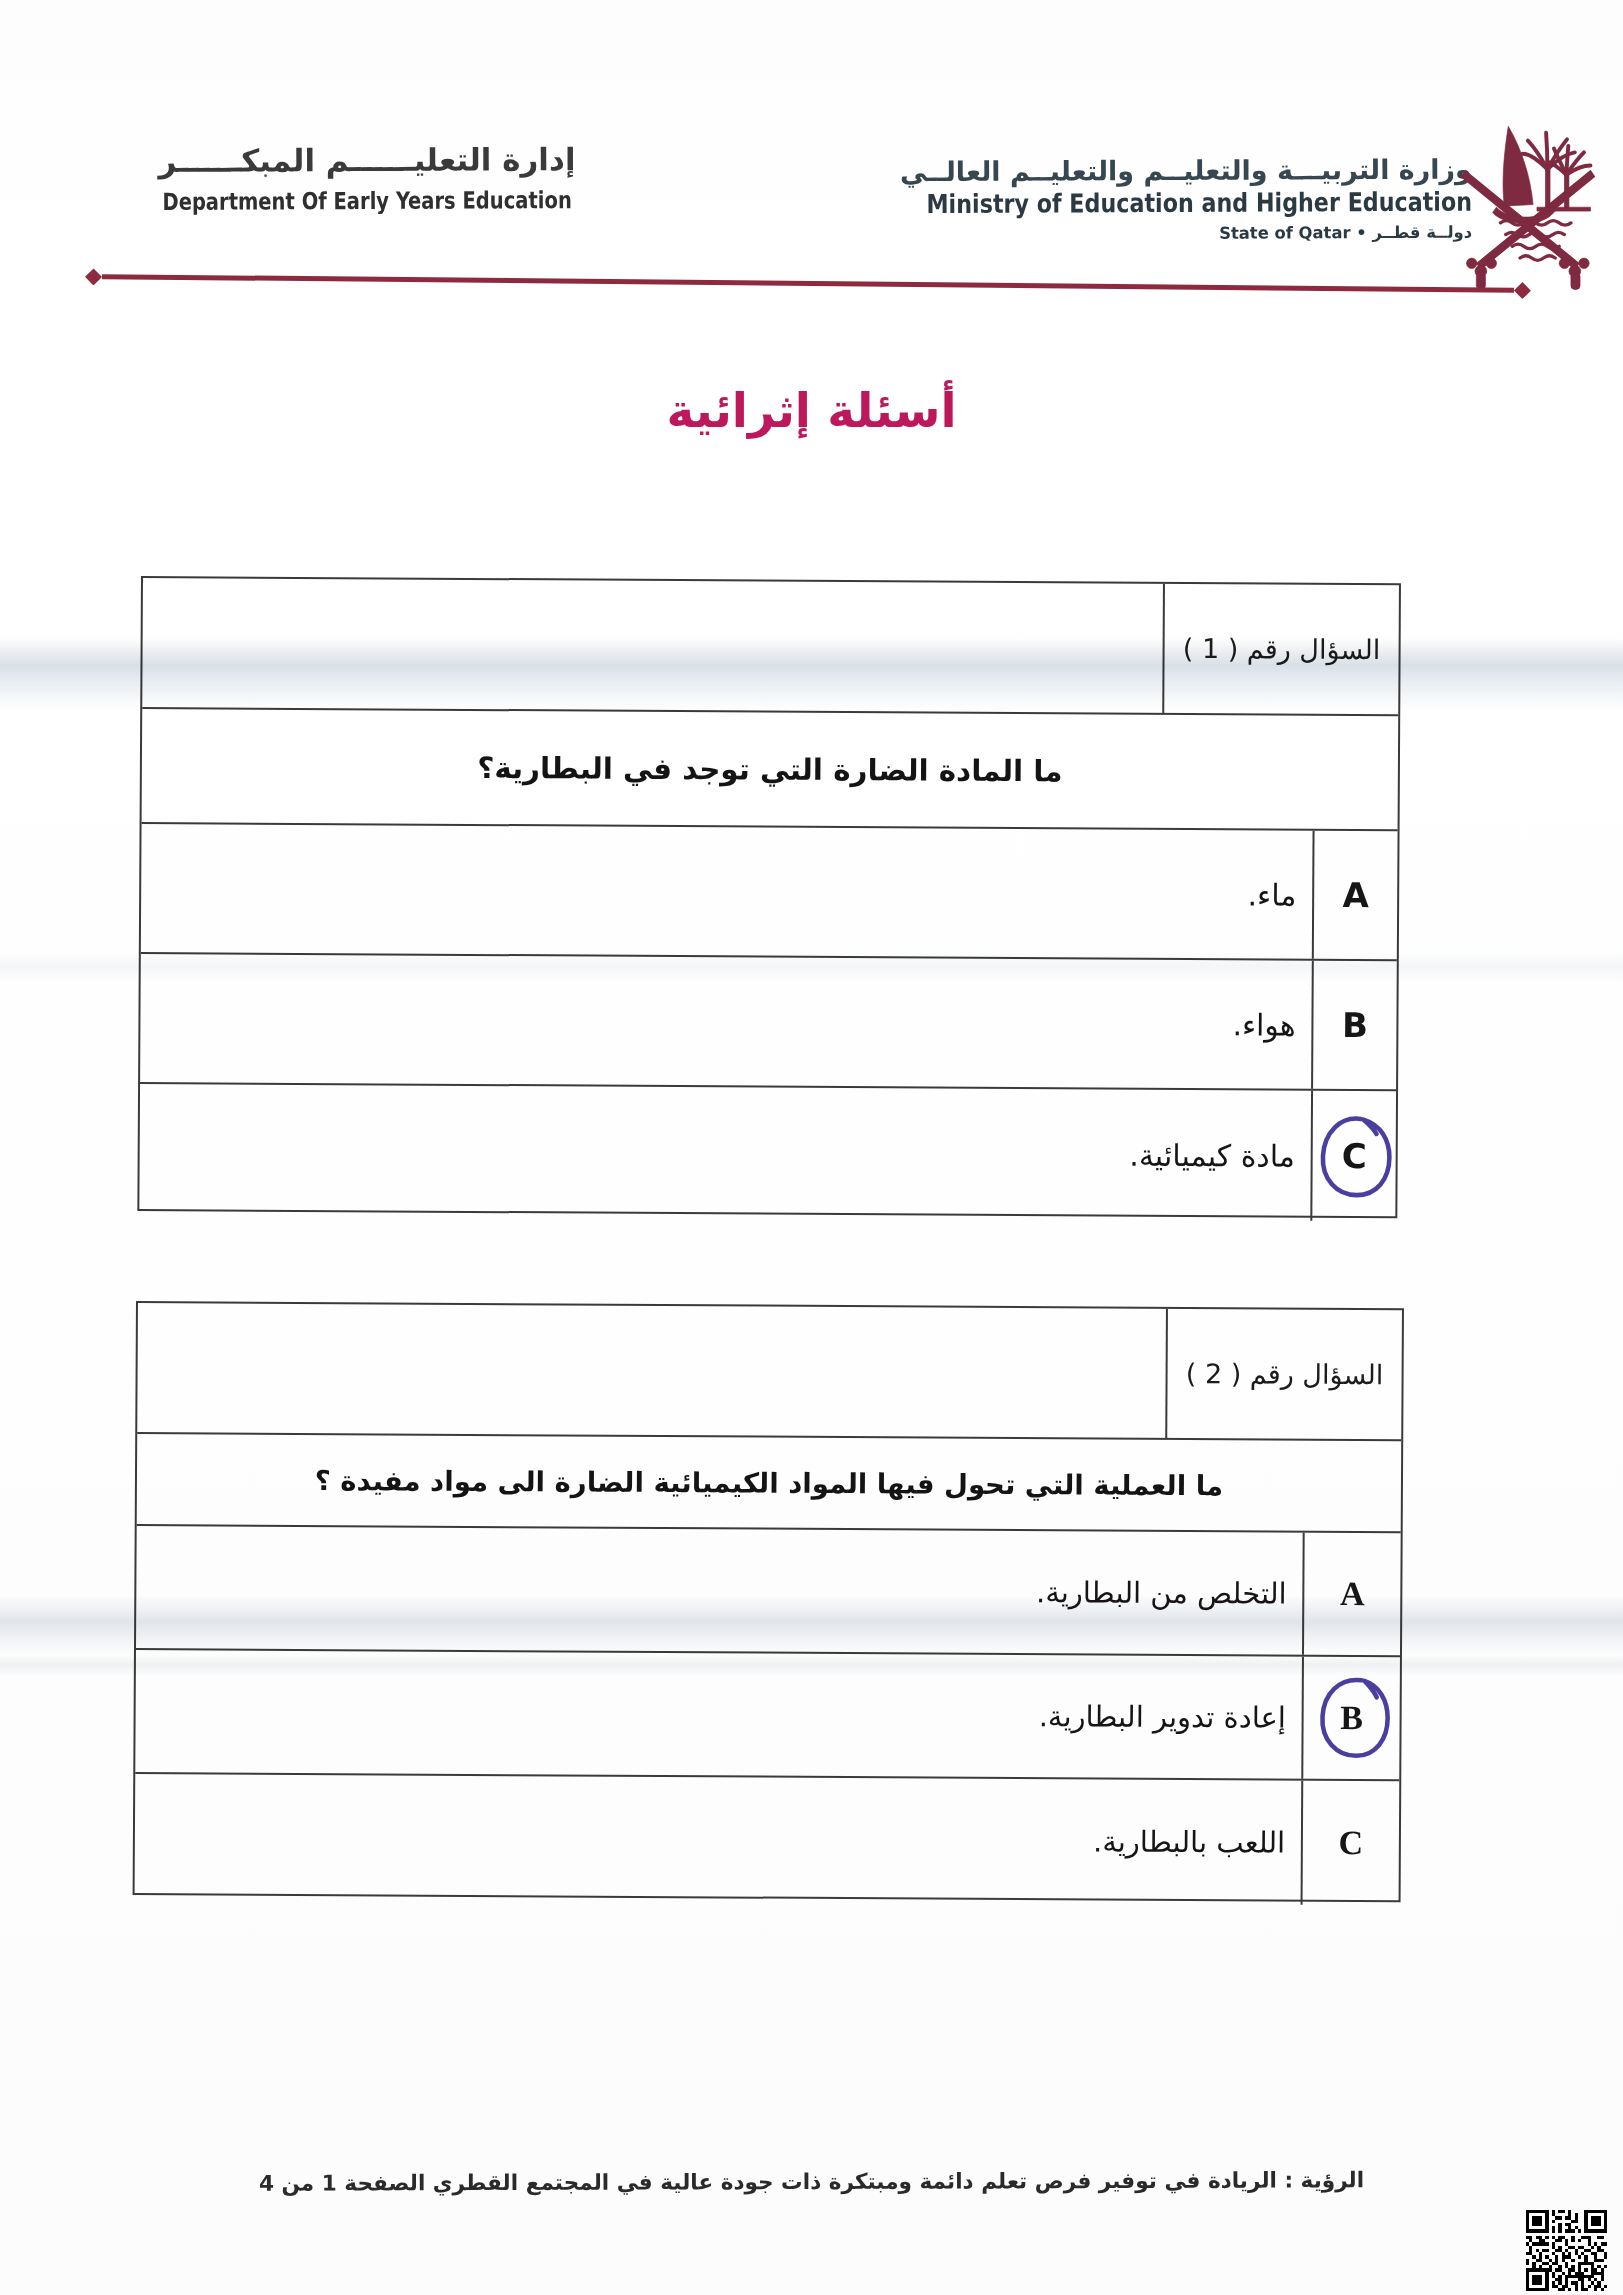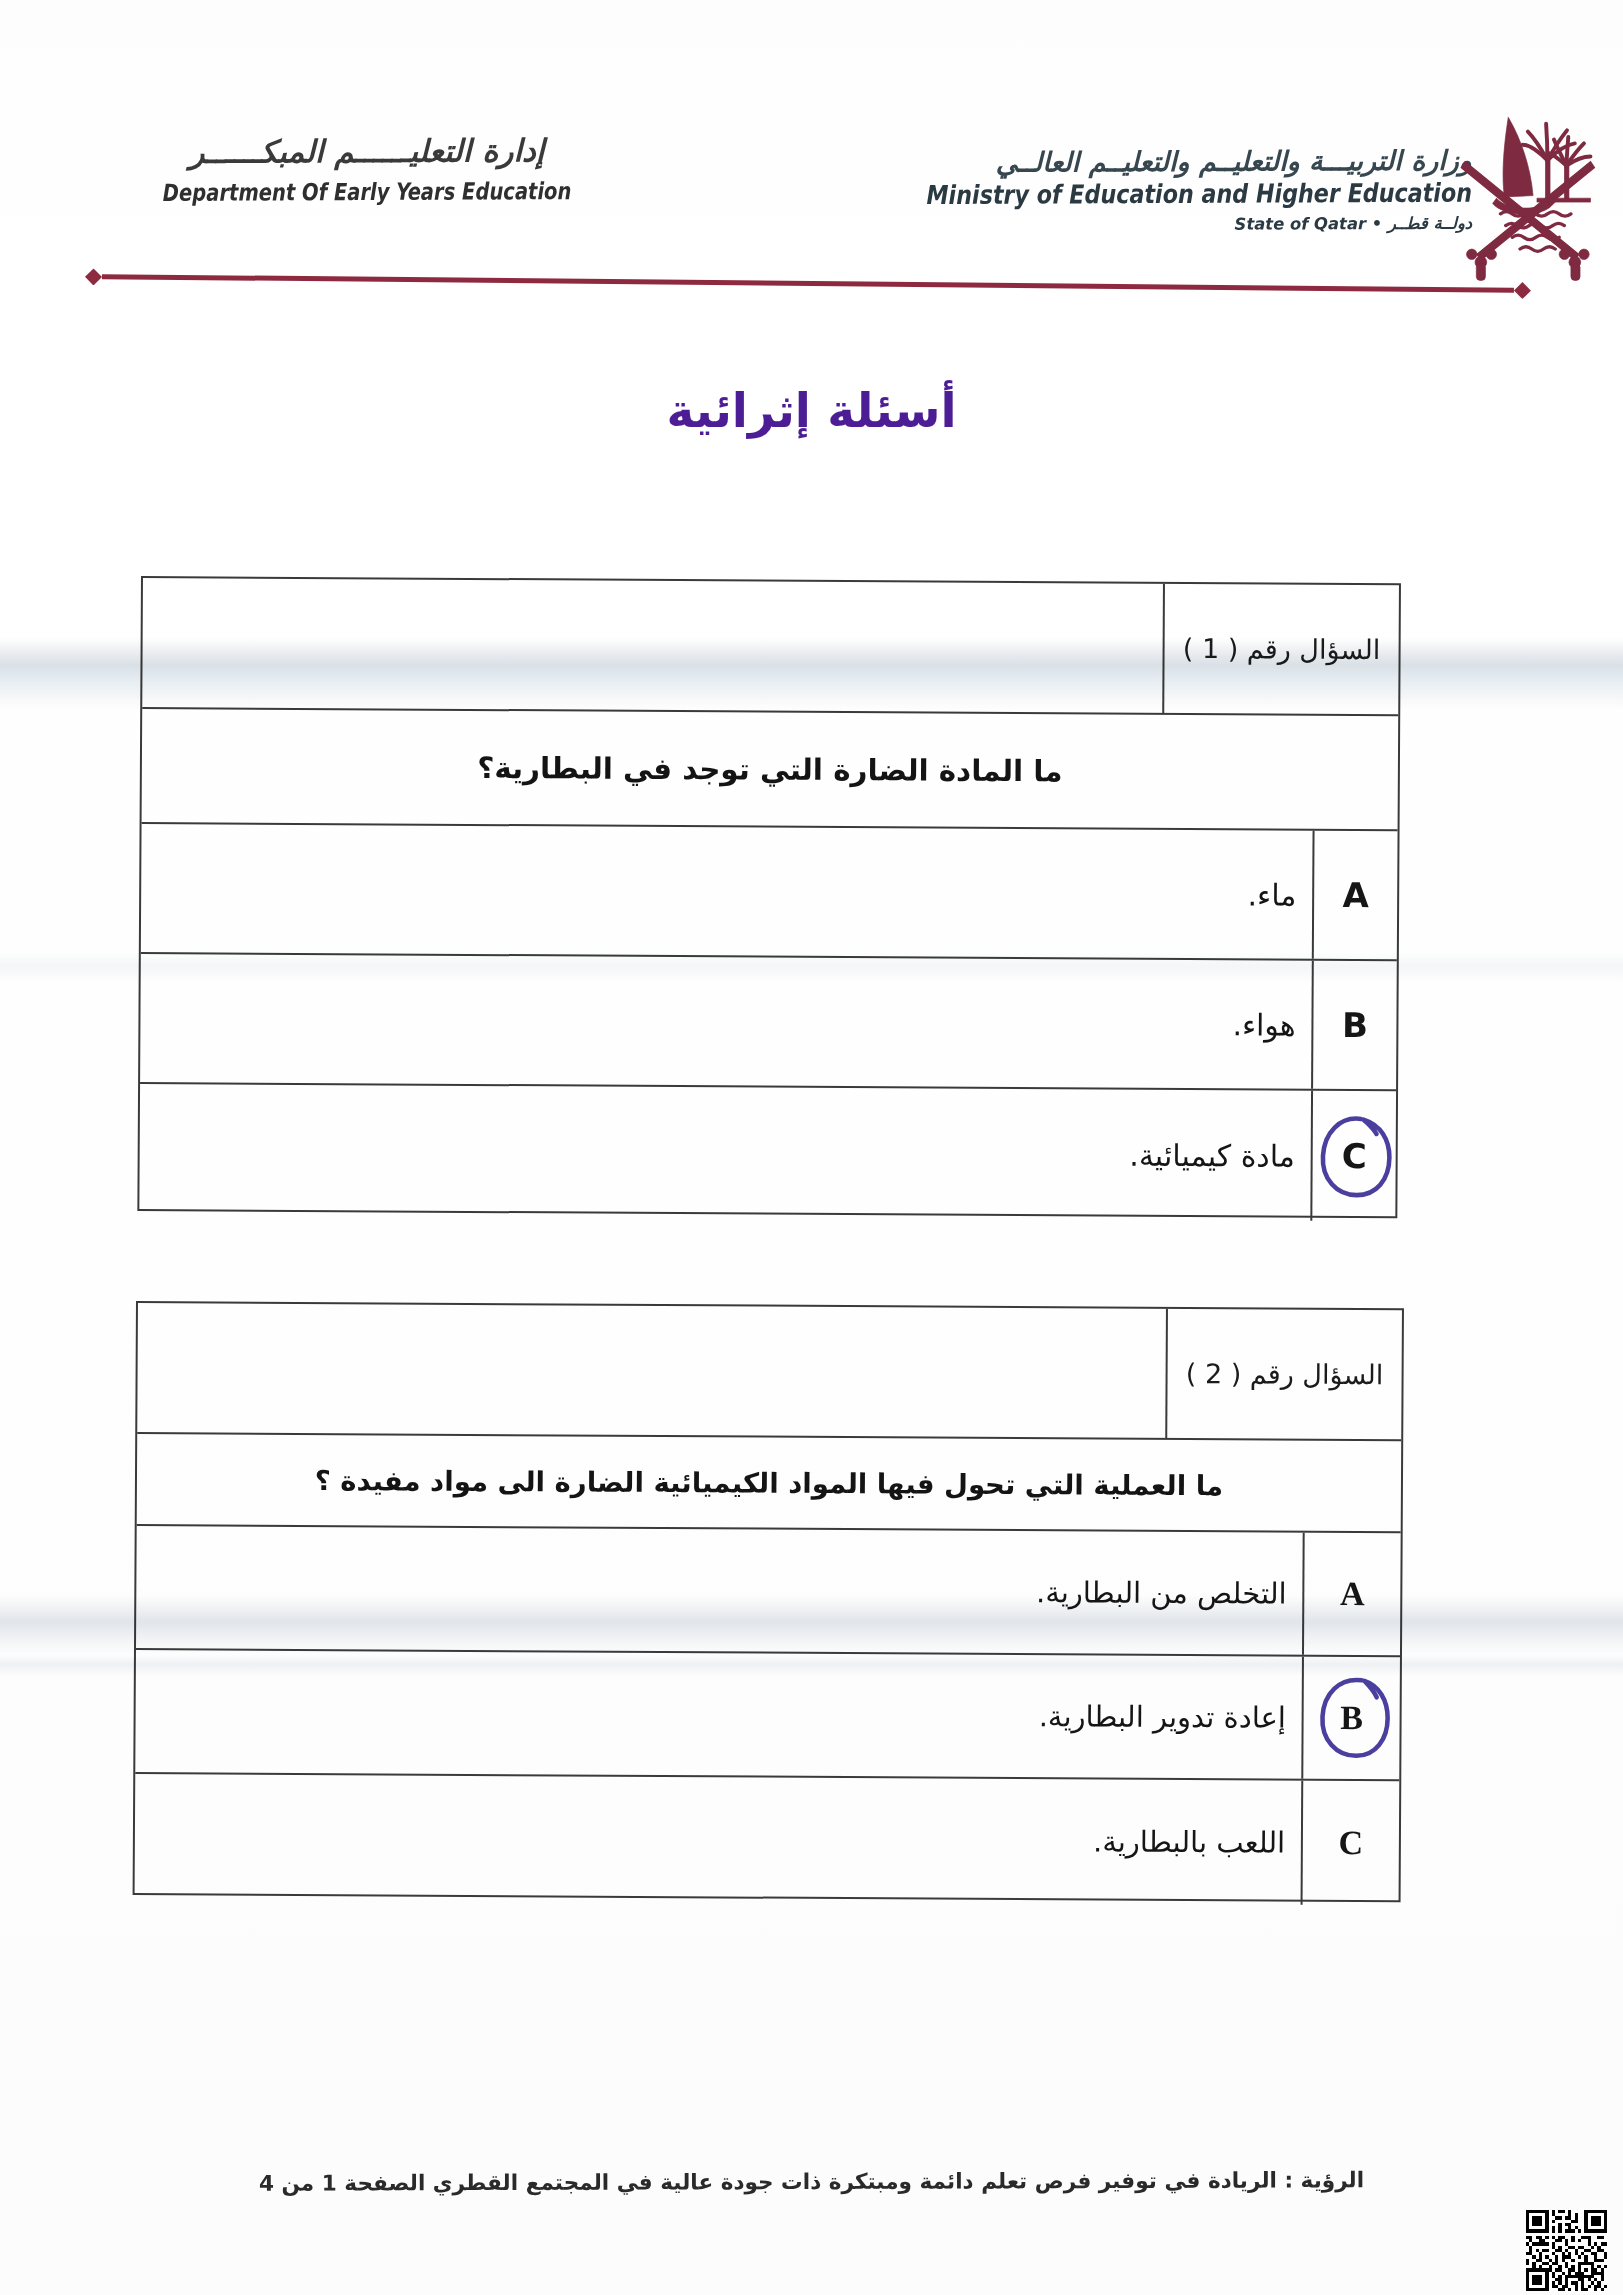--- a/index.html
+++ b/index.html
@@ -58,21 +58,21 @@
   }
   .scanband.b4{
     top:1654px;height:22px;
     background:linear-gradient(180deg,
       rgba(255,255,255,0) 0%,
       rgba(226,229,233,.50) 50%,
       rgba(255,255,255,0) 100%);
   }
 
   
-  .hdr{position:absolute;top:7px;left:0;width:100%;height:308px;font-style:italic;}
+  .hdr{position:absolute;top:16px;left:0;width:100%;height:308px;}
 
   .hdr-left{
     position:absolute; left:79px; top:128px; width:576px;
     text-align:center;
     transform:rotate(-0.25deg);
   }
   .hdr-left .ar{
     font-size:31px;font-weight:700;color:#3a3a3a;
     direction:rtl;letter-spacing:0px;white-space:nowrap;
     line-height:1.05;
@@ -125,21 +125,21 @@
     background:#8e2a3f;
     clip-path:polygon(50% 0,100% 50%,50% 100%,0 50%);
   }
   .rule-dia.l{left:0;}
   .rule-dia.r{right:0;}
 
   
   .doc-title{
     position:absolute; top:383px; left:0; width:100%;
     text-align:center;
-    font-size:47px; font-weight:700; color:#4c1d95;
+    font-size:47px; font-weight:700; color:#be185d;
     direction:rtl; letter-spacing:0.7px;
   }
 
   
   .qtable{
     position:absolute;
     border:2px solid #3a3a3a;
     background:transparent;
     direction:rtl;
   }

